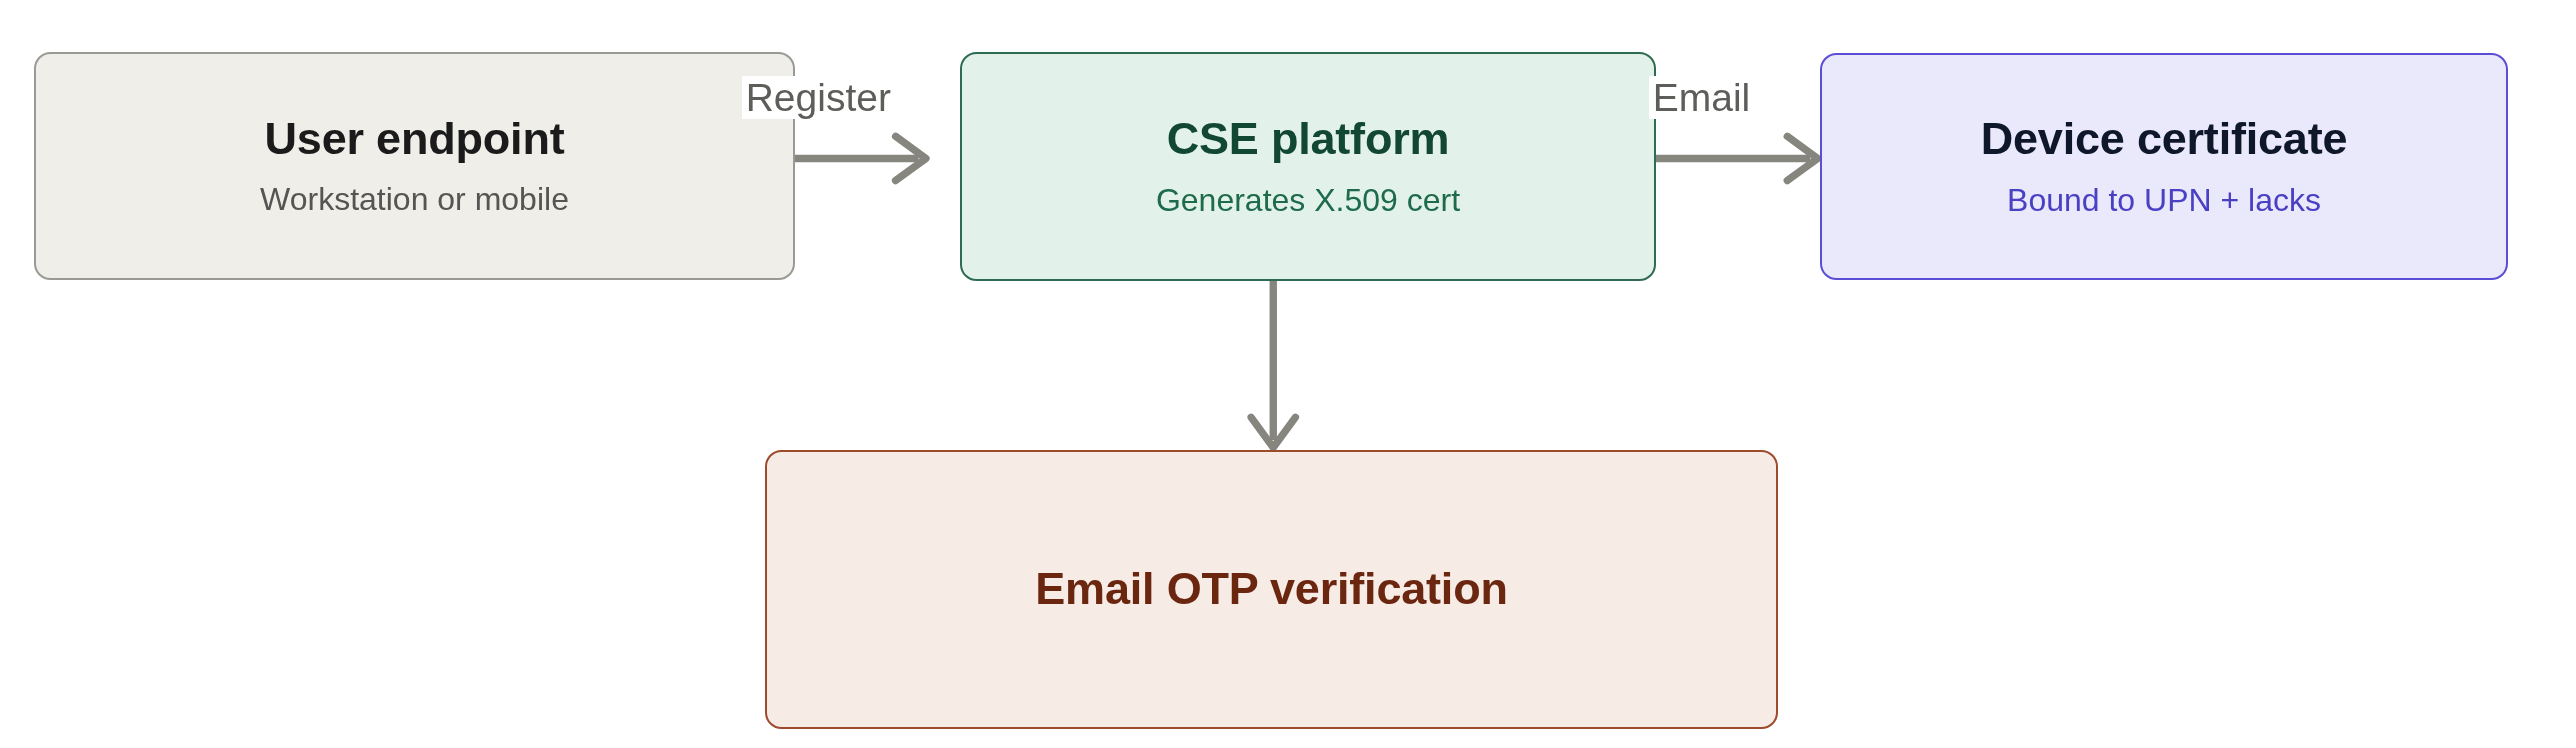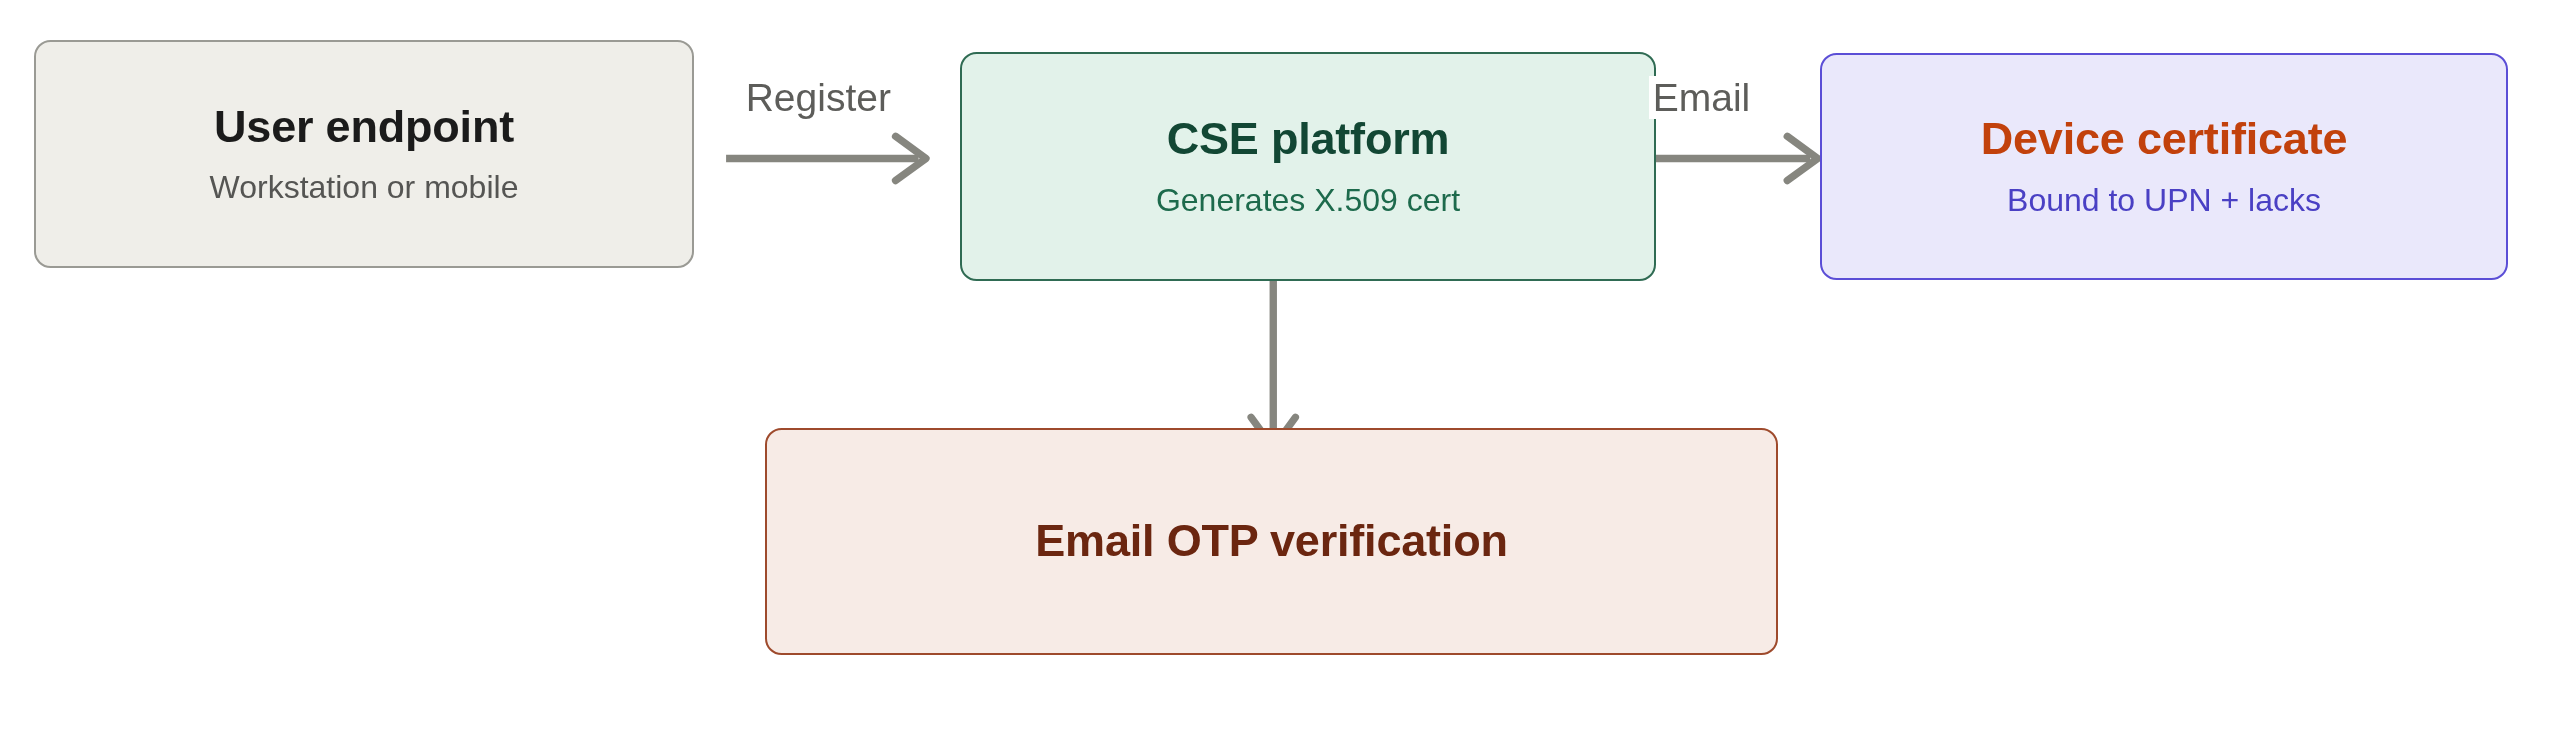--- a/index.html
+++ b/index.html
@@ -53,46 +53,46 @@
   .node .subtitle {
     font-size: 32px;
     font-weight: 400;
     line-height: 1.12;
     margin-top: 18.4px;
     white-space: nowrap;
   }
 
   
   #node-endpoint {
-    left: 34px;  top: 40px;  width: 660px;  height: 228px;
+    left: 34px;  top: 52px;  width: 761px;  height: 228px;
     background: #EFEEE9;
     border-color: #9a9a94;
   }
   #node-endpoint .title    { color: #1b1b1b; }
   #node-endpoint .subtitle { color: #555553; }
 
   #node-cse {
     left: 928px; top: 52px; width: 696px; height: 229px;
     background: #E2F2EA;
     border-color: #2F6B53;
     margin-left: 32px;
   }
   #node-cse .title    { color: #124734; }
   #node-cse .subtitle { color: #1d6a4c; }
 
   #node-cert {
     left: 1820px; top: 53px; width: 688px; height: 227px;
     background: #EAE8FB;
     border-color: #5B4ED6;
   }
-  #node-cert .title    { color: #c2410c; }
+  #node-cert .title    { color: #0f172a; }
   #node-cert .subtitle { color: #4A40C4; }
 
   #node-otp {
-    left: 765px; top: 428px; width: 1013px; height: 227px;
+    left: 765px; top: 450px; width: 1013px; height: 279px;
     background: #F7EBE6;
     border-color: #9E4A2C;
   }
   #node-otp .title    { color: #6B2610; }
   #node-otp .subtitle { color: #A3472A; }
 
   
   .edge-label {
     position: absolute;
     font-size: 39px;

